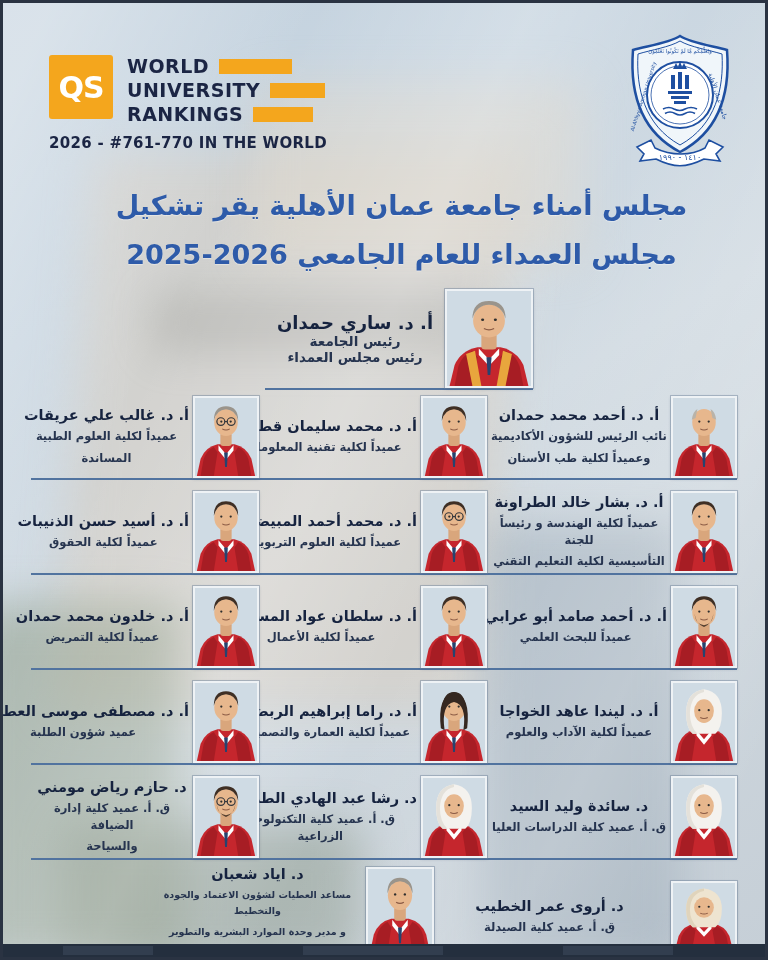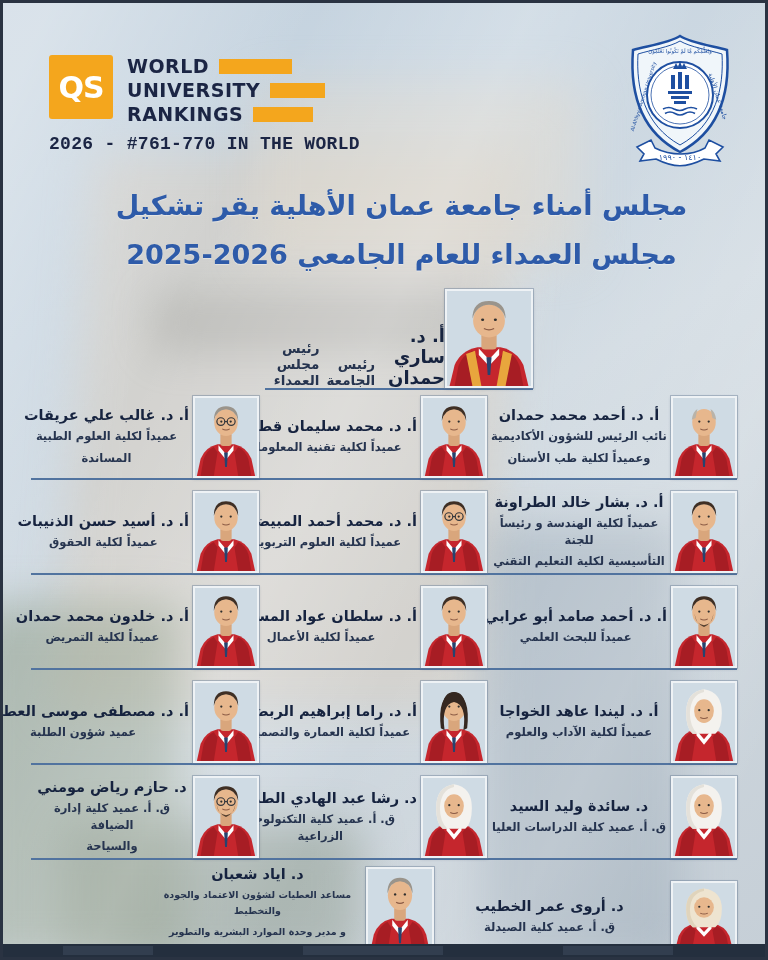--- a/index.html
+++ b/index.html
@@ -28,36 +28,36 @@
   .qs-square {
     width:64px; height:64px; background:#f4a61d; border-radius:3px;
     display:flex; align-items:center; justify-content:center;
     color:#fff; font-size:30px; font-weight:bold; letter-spacing:-1px;
   }
   .qs-lines { margin-left:14px; display:flex; flex-direction:column; gap:2px; }
   .qs-line { display:flex; align-items:center; gap:10px; }
   .qs-word { font-weight:bold; font-size:19px; letter-spacing:.5px; color:#1b2544; }
   .qs-bar { height:15px; background:#f4a61d; }
   .qs-bar.b1 { width:73px; } .qs-bar.b2 { width:55px; } .qs-bar.b3 { width:60px; }
-  .qs-rank { margin-top:9px; font-weight:bold; font-size:18px; letter-spacing:.3px; color:#1b2544;font-family:Liberation Mono, monospace; }
+  .qs-rank { margin-top:9px; font-weight:bold; font-size:15px; letter-spacing:.3px; color:#1b2544; }
   
   .seal { position:absolute; right:24px; top:28px; width:122px; height:142px; }
   
   .poster-title {
     position:absolute; top:178px; left:0; right:0; text-align:center;
     color:#2e5ba9; font-weight:bold; direction:rtl;padding-left:35px;
   }
   .poster-title .t-line { font-size:27px; line-height:49px; text-shadow:0 1px 1px rgba(255,255,255,.4); }
   
   .chair-card {
     position:absolute; top:286px; left:262px; width:268px; height:101px;
     display:flex; direction:rtl; border-bottom:2px solid #51739f;
   }
   .chair-card .photo { width:88px; height:99px; }
-  .chair-card .txt { flex:1; display:flex; flex-direction:row; justify-content:center; align-items:flex-end; gap:7px; }
+  .chair-card .txt { flex:1; display:flex; flex-direction:column; justify-content:center; align-items:center; }
   .chair-name { font-size:18px; font-weight:bold; color:#16233f; }
   .chair-role { font-size:13.5px; font-weight:bold; color:#26344f; }
   .photo {
     border:2px solid #eef2f5; box-shadow:0 0 0 1px rgba(110,130,155,.45), 0 1px 3px rgba(40,60,90,.25);
     background:#c5d3de; overflow:hidden; flex:none;
   }
   .photo svg { display:block; }
   #rows { position:absolute; top:393px; left:28px; right:28px; direction:rtl; }
   .m-row { display:flex; justify-content:space-between; height:84px; margin-bottom:11px; }
   .member-card { width:228px; display:flex; direction:rtl; border-bottom:2px solid #51739f; }

